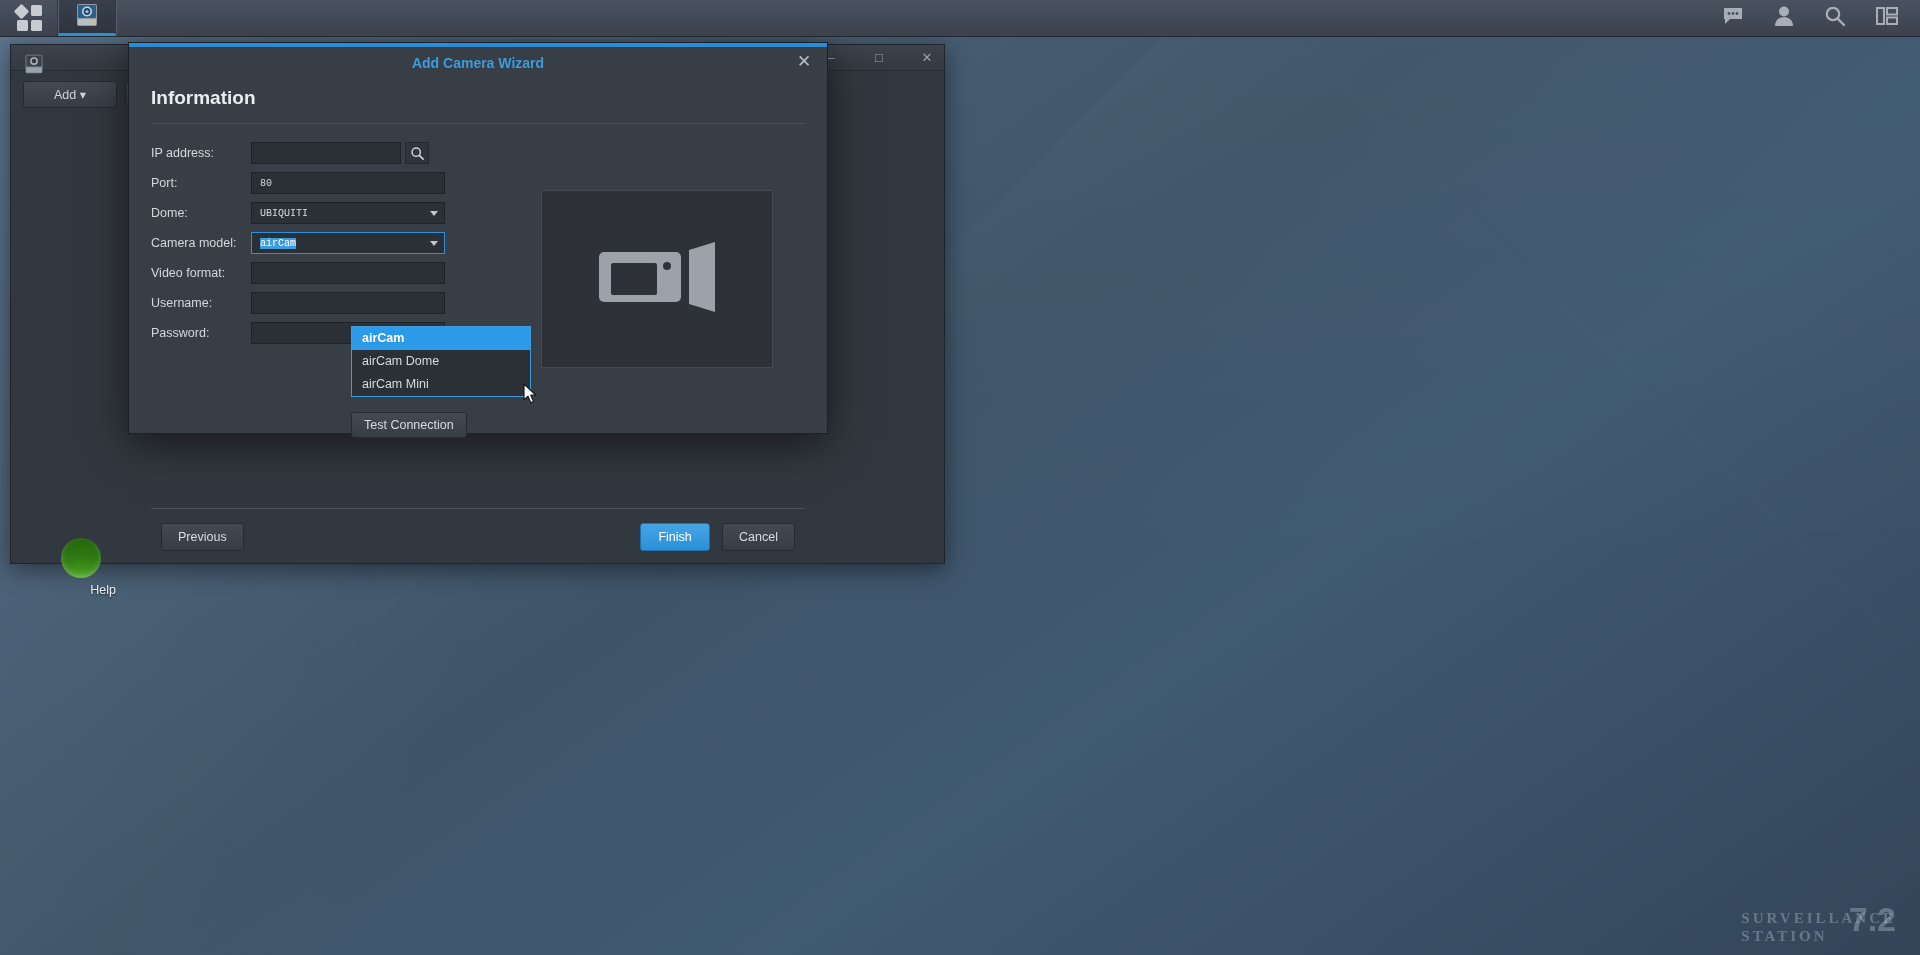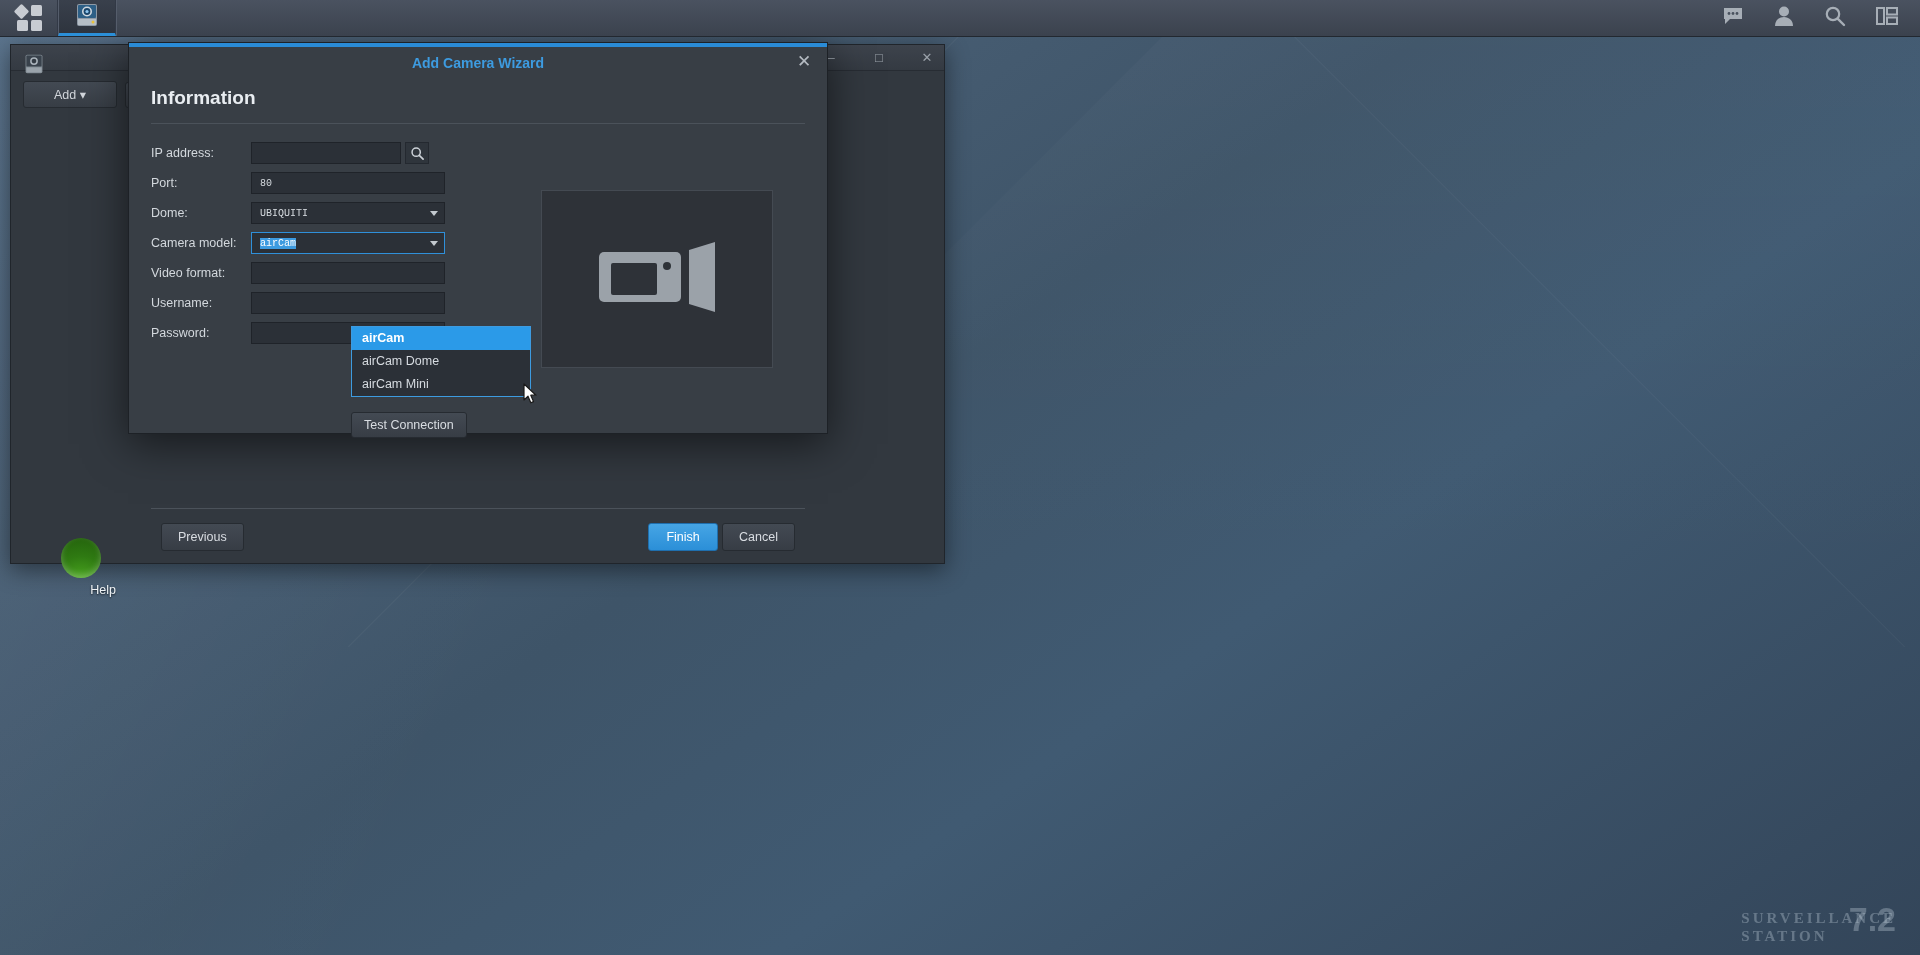--- a/index.html
+++ b/index.html
@@ -385,21 +385,21 @@
     border: 1px solid #262b31;
     background: linear-gradient(#434a53, #373d45);
     color: #d9dde2;
   }
   .wbtn.primary {
     background: linear-gradient(#46a5e5, #2b8fd8);
     border: 1px solid #1f6fae;
     color: #ffffff;
   }
   #footer-spacer { flex: 1; }
-  #btn-finish { margin-right: 4px; }
+  #btn-finish { margin-right: 12px; }
 
   
   #cursor {
     position: absolute;
     left: 523px;
     top: 383px;
     z-index: 60;
     pointer-events: none;
   }
 </style>

